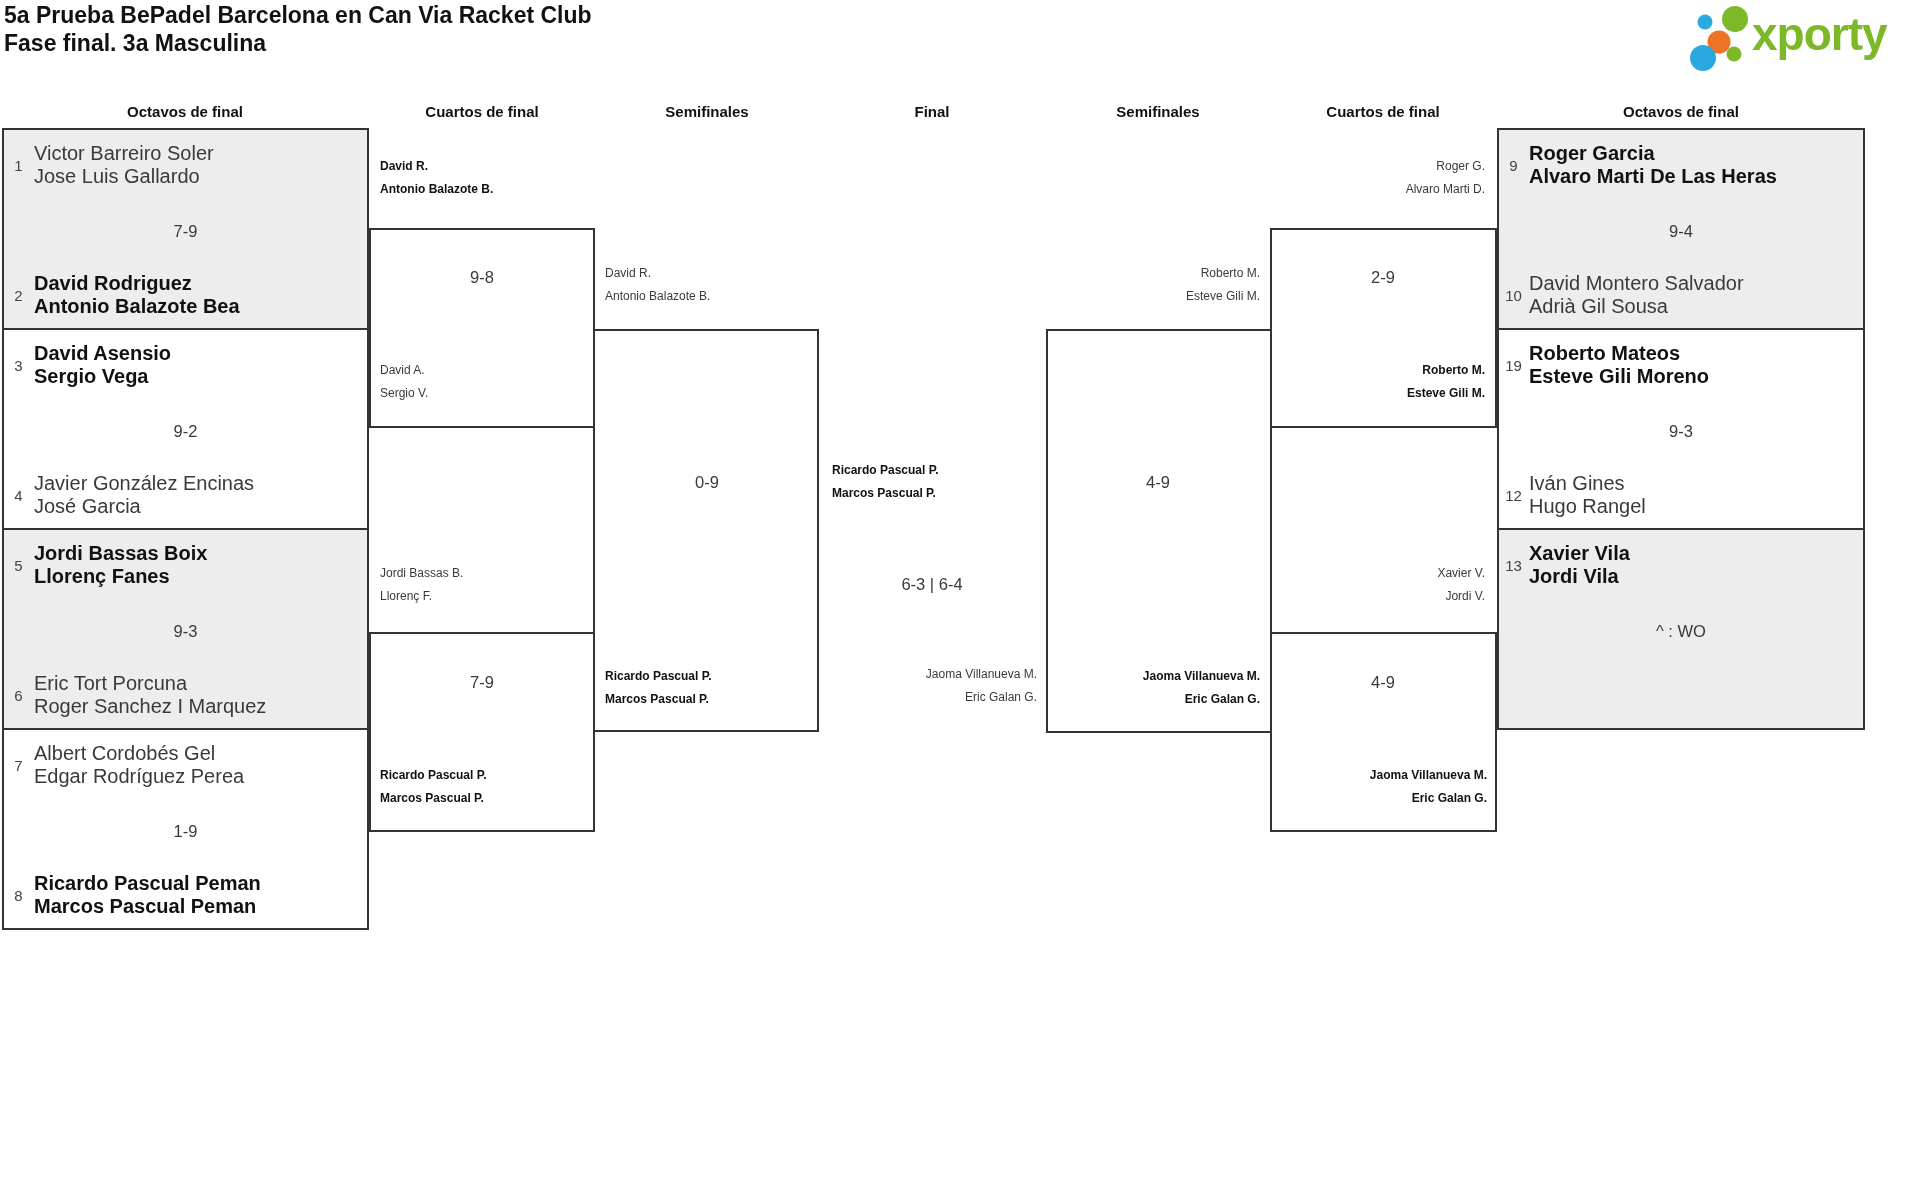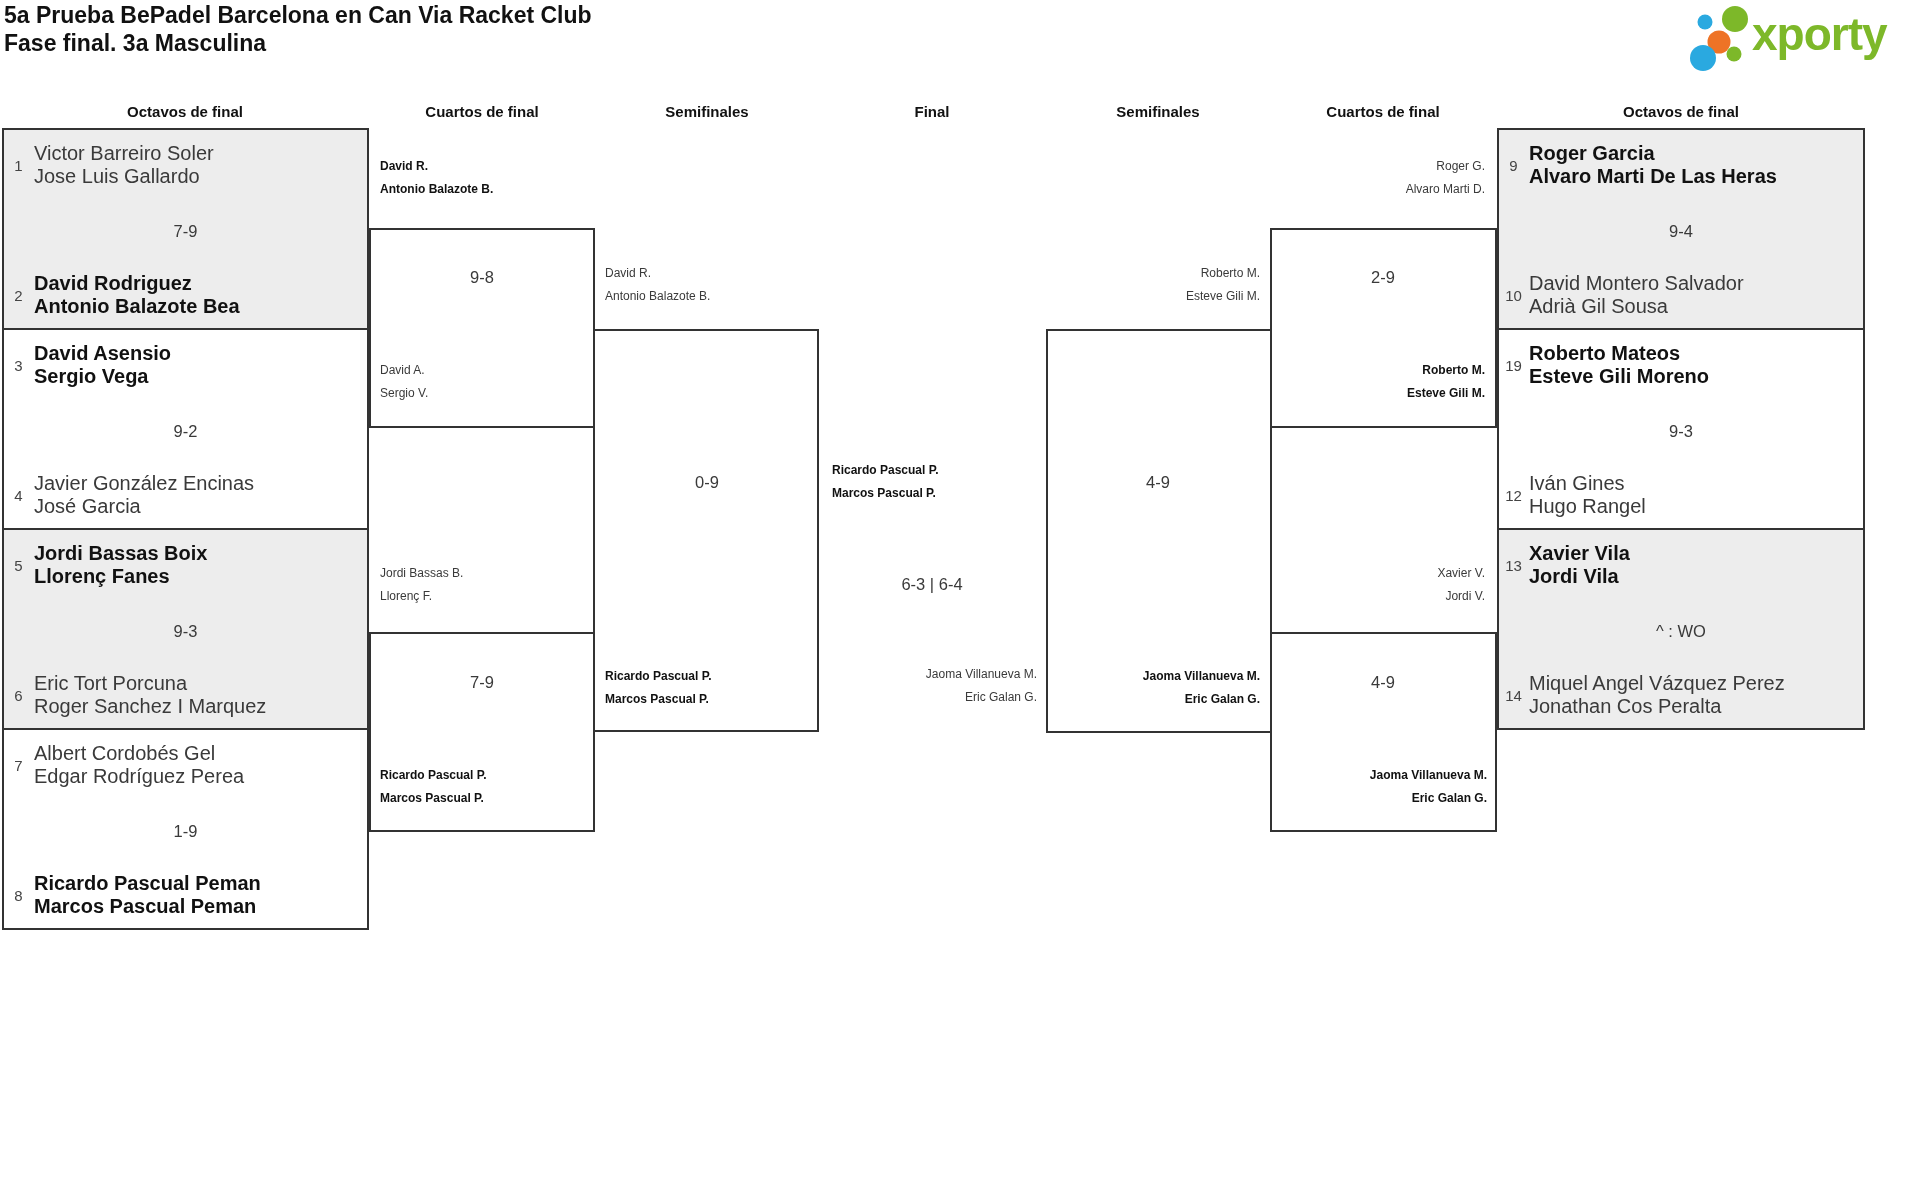--- a/index.html
+++ b/index.html
@@ -212,27 +212,20 @@
 
   <div class="obox or grey t528">
     <div class="trow trow-top winner">
       <span class="seed">13</span>
       <div class="names">
         <div>Xavier Vila</div>
         <div>Jordi Vila</div>
       </div>
     </div>
     <div class="mscore">^ : WO</div>
-    <div class="trow trow-bottom">
-      <span class="seed">14</span>
-      <div class="names">
-        <div>Miquel Angel Vázquez Perez</div>
-        <div>Jonathan Cos Peralta</div>
-      </div>
-    </div>
   </div>
 
 
   <div class="bx qfl1"></div>
   <div class="bx qfl2"></div>
   <div class="bx sml"></div>
   <div class="bx smr"></div>
   <div class="bx qfr1"></div>
   <div class="bx qfr2"></div>
 

